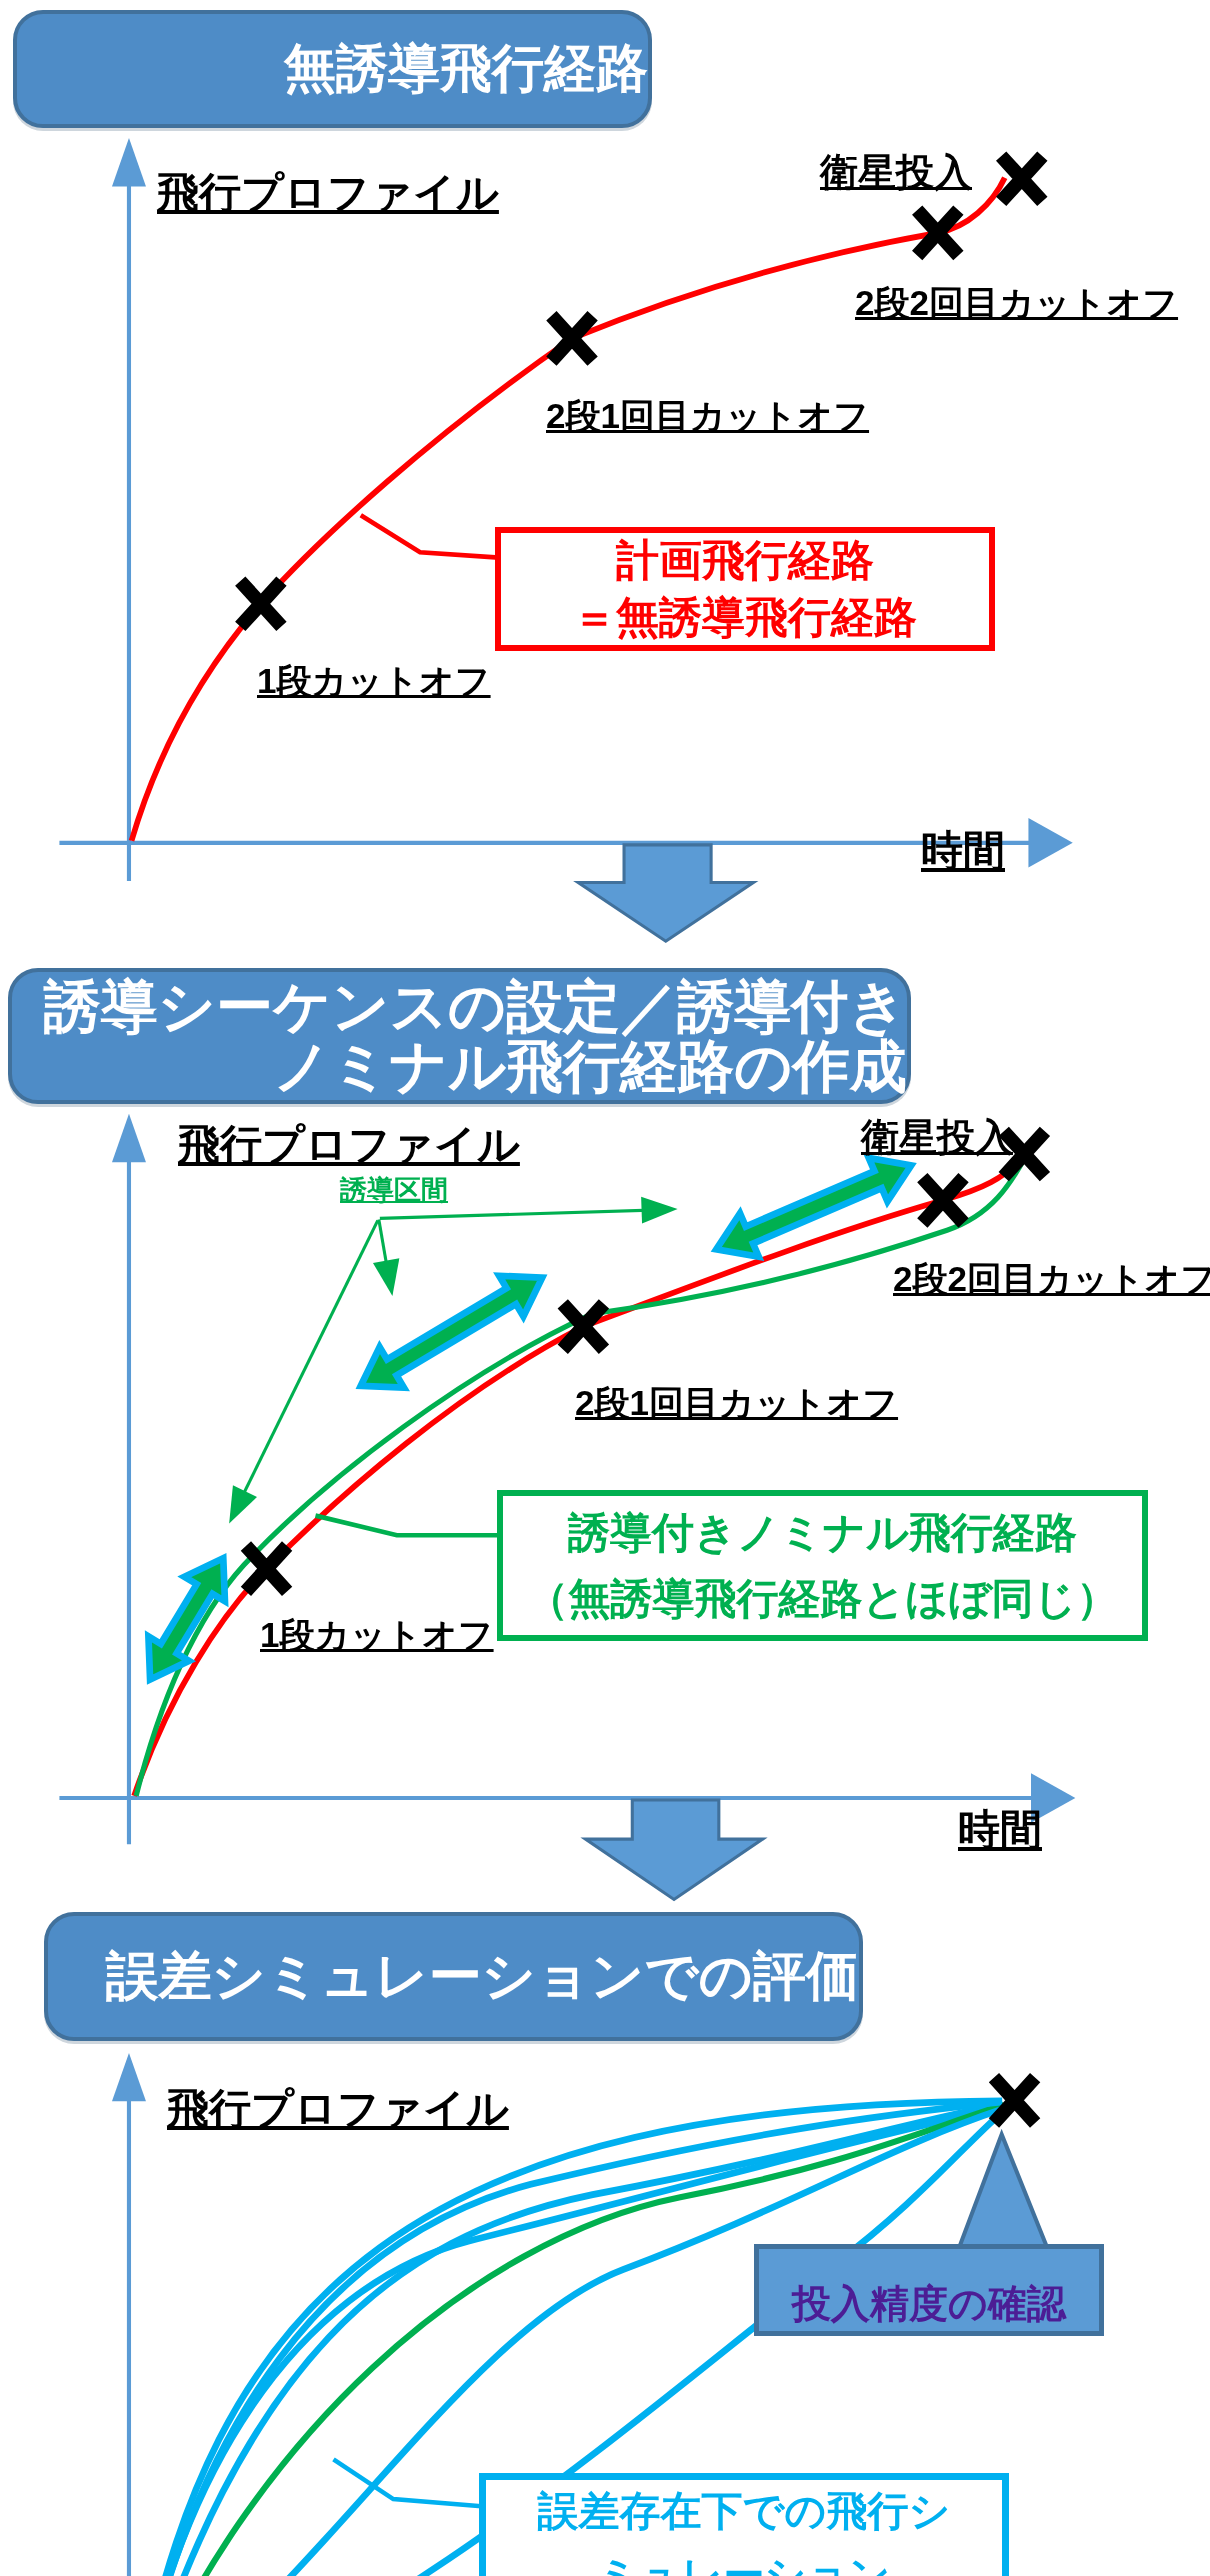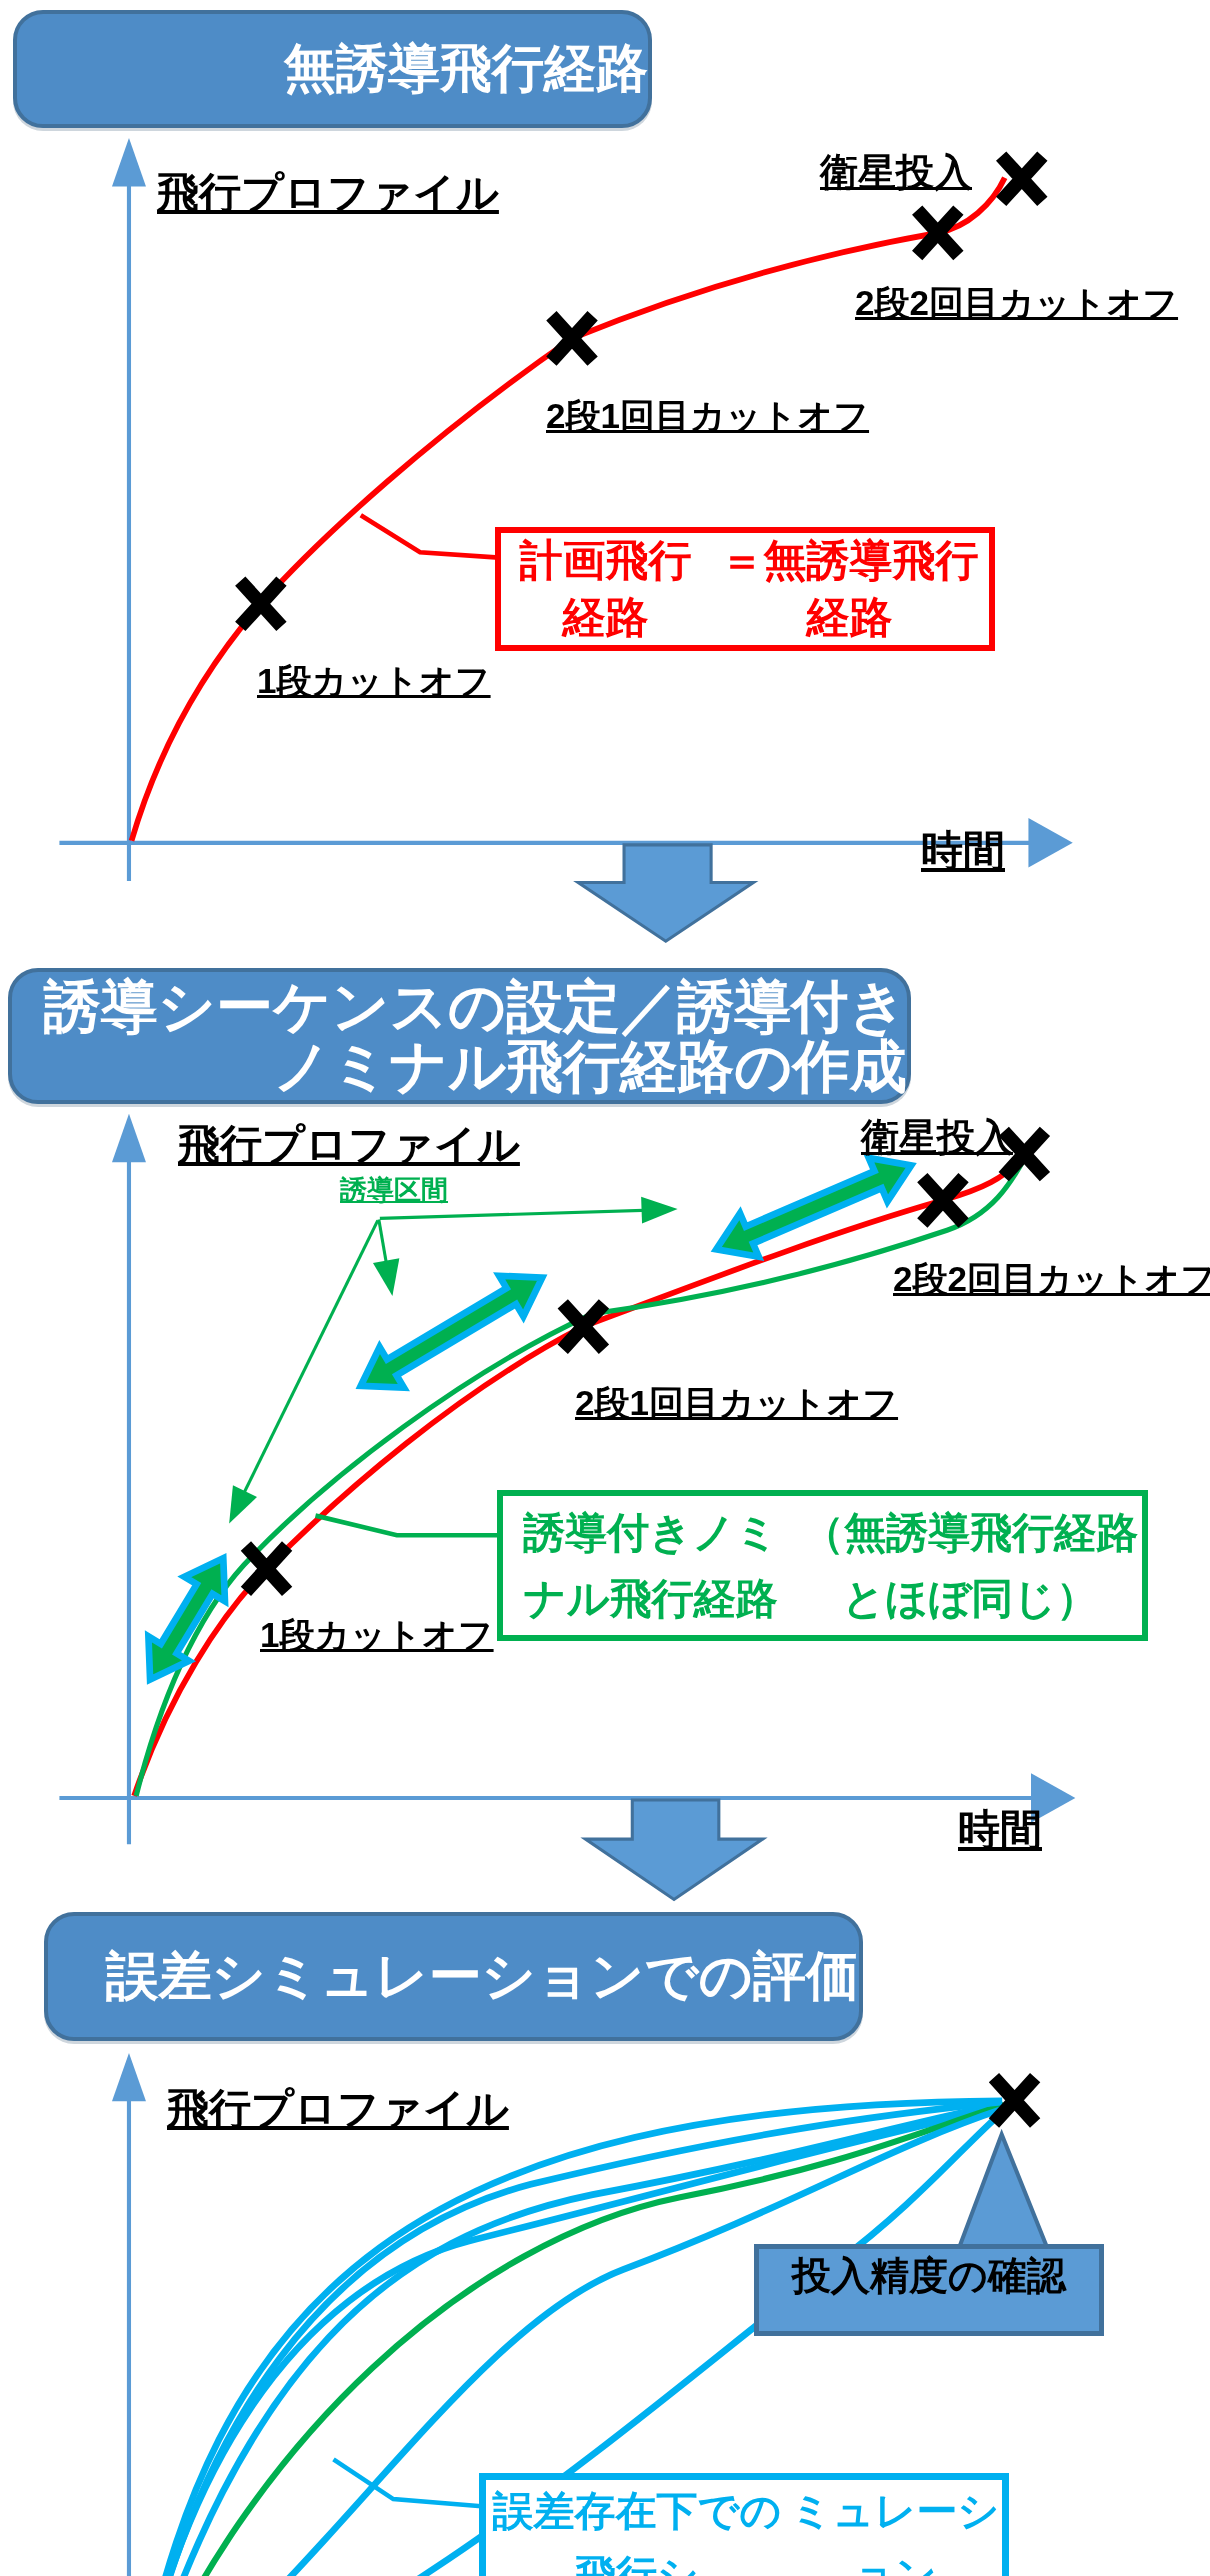--- a/index.html
+++ b/index.html
@@ -33,32 +33,33 @@
     align-items:flex-end;
     justify-content:center;
     text-align:center;
     box-shadow:0 3.1px 0 rgba(60,90,120,0.25);
   }
   .outline-box{
     position:absolute;
     background:#ffffff;
     font-weight:bold;
     display:flex;
+    flex-direction:column;
     align-items:center;
     justify-content:center;
     text-align:center;
   }
   .callout-box{
     position:absolute;
     background:#5B9BD5;
     border:5.2px solid #41719C;
-    color:#000000;
+    color:#4c1d95;
     font-weight:bold;
     display:flex;
-    align-items:flex-start;
+    align-items:flex-end;
     justify-content:center;
     text-align:center;
   }
 </style>
 </head>
 <body>
 
 <div class="canvas">
 
   <svg class="gfx" viewBox="0 0 2350 5472">

